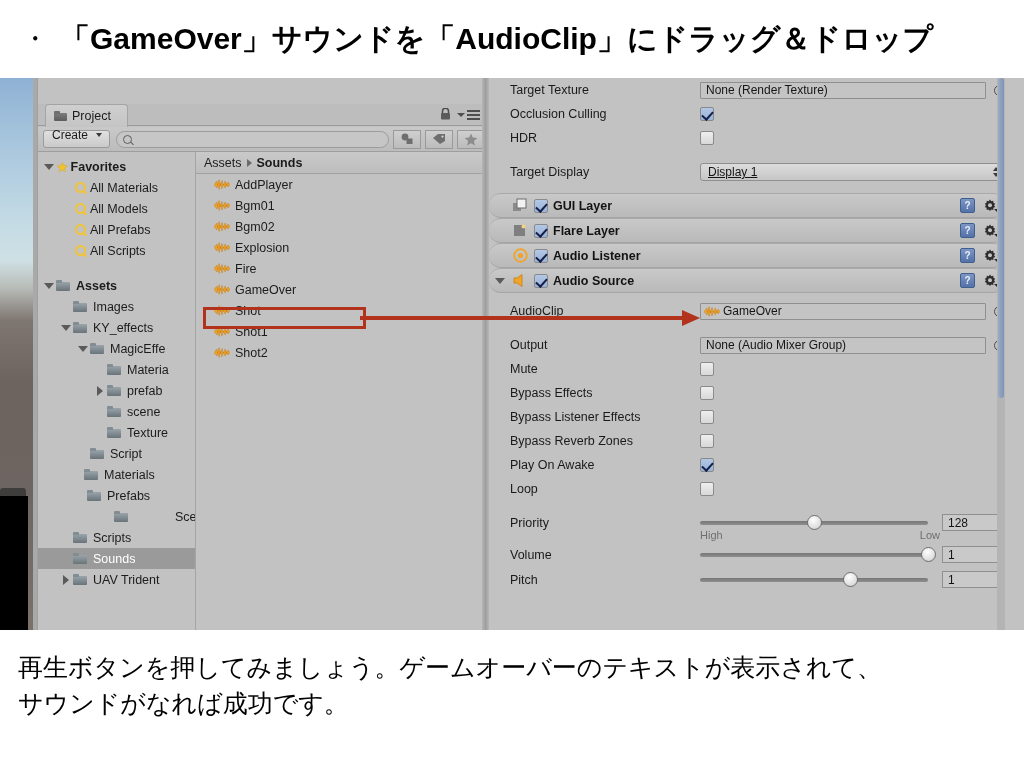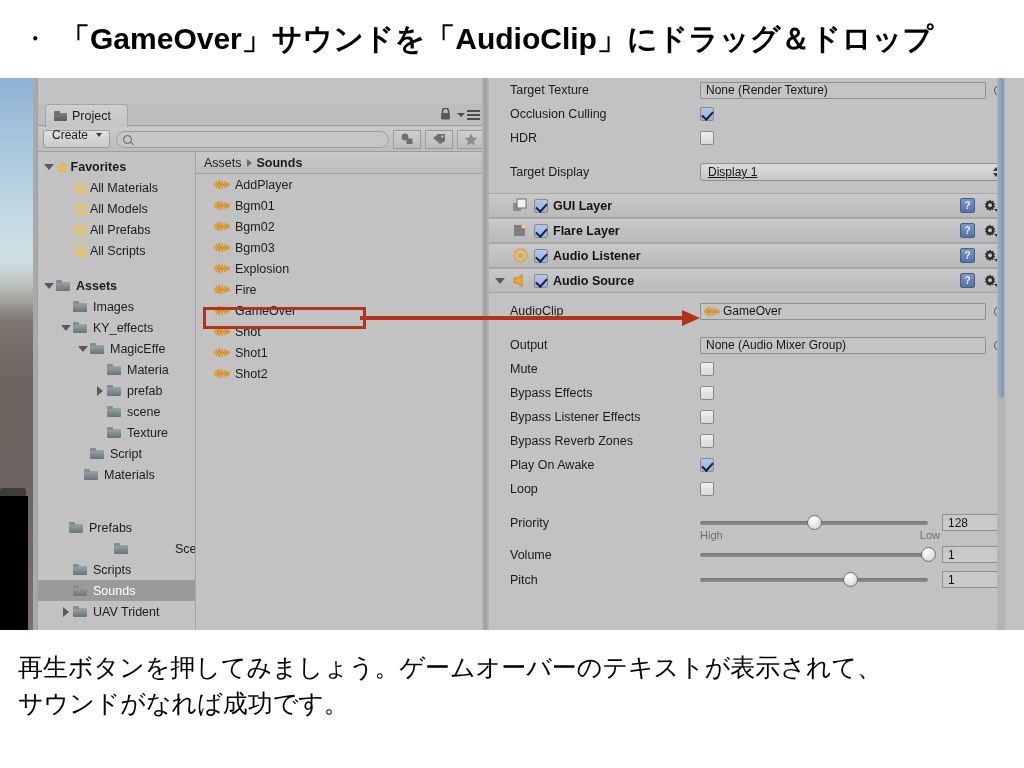--- a/index.html
+++ b/index.html
@@ -226,21 +226,21 @@
   .updown { display:flex; flex-direction:column; gap:2px; align-items:center; }
   .updown .u{width:0;height:0;border-left:3.5px solid transparent;border-right:3.5px solid transparent;border-bottom:4px solid #3c3c3c;}
   .updown .d{width:0;height:0;border-left:3.5px solid transparent;border-right:3.5px solid transparent;border-top:4px solid #3c3c3c;}
 
   
   .comp-header {
     height: 25px; display:flex; align-items:center;
     background: linear-gradient(to bottom,#c9c9c9,#b9b9b9);
     border-top:1px solid #a9a9a9; border-bottom:1px solid #a5a5a5;
     padding-left:4px; gap:5px;
-    font-size:12.5px; font-weight:bold; color:#131313;
+    font-size:12.5px; font-weight:bold; color:#131313;border-radius:12px;
   }
   .comp-fold { width:14px; display:flex;align-items:center;justify-content:center; flex:none;}
   .comp-fold.blank { visibility:hidden; }
   .comp-ic { width:17px;height:15px;flex:none; display:flex;align-items:center;justify-content:center;}
   .comp-right { margin-left:auto; display:flex; align-items:center; gap:7px; padding-right:8px; }
   .help-ic {
     width:15px;height:15px;border-radius:2px;
     background:linear-gradient(to bottom,#7d96c4,#5472a8);
     border:1px solid #3f5float; border:1px solid #3f5f8f;
     color:#e8eefa; font-size:10px; font-weight:bold;
@@ -444,21 +444,21 @@
             <div class="tree-row" style="padding-left: 38px;">
               <span class="tw"></span>
               <span class="fold-ic"></span>
               <span class="tree-label">Script</span>
             </div>
             <div class="tree-row" style="padding-left: 32px;">
               <span class="tw"></span>
               <span class="fold-ic"></span>
               <span class="tree-label">Materials</span>
             </div>
-            <div class="tree-row" style="padding-left: 17px; margin-top: 32px;">
+            <div class="tree-row" style="padding-left: 35px;">
               <span class="tw"></span>
               <span class="fold-ic"></span>
               <span class="tree-label">Prefabs</span>
             </div>
             <div class="tree-row" style="padding-left: 21px; gap: 41px;">
               <span class="tw"></span>
               <span class="fold-ic"></span>
               <span class="tree-label">Scenes</span>
             </div>
             <div class="tree-row" style="padding-left: 21px;">
@@ -496,26 +496,20 @@
                 <svg width="16" height="11" viewBox="0 0 16 11">
                   <path d="M0 5.5 L3 2 L3.6 6 L5.2 0.6 L6.4 7 L8 1.5 L9.4 6.4 L11.2 2 L12.4 7 L14 3 L16 5.5 L14 8 L12.4 4.5 L11.2 9 L9.4 5 L8 10 L6.4 4.2 L5.2 10.4 L3.6 5 L3 9 Z" fill="#f0a429" stroke="#c77f15" stroke-width="0.5"></path>
                 </svg>
                 <span>Bgm01</span>
               </div>
               <div class="asset-row">
                 <svg width="16" height="11" viewBox="0 0 16 11">
                   <path d="M0 5.5 L3 2 L3.6 6 L5.2 0.6 L6.4 7 L8 1.5 L9.4 6.4 L11.2 2 L12.4 7 L14 3 L16 5.5 L14 8 L12.4 4.5 L11.2 9 L9.4 5 L8 10 L6.4 4.2 L5.2 10.4 L3.6 5 L3 9 Z" fill="#f0a429" stroke="#c77f15" stroke-width="0.5"></path>
                 </svg>
                 <span>Bgm02</span>
-              </div>
-              <div class="asset-row">
-                <svg width="16" height="11" viewBox="0 0 16 11">
-                  <path d="M0 5.5 L3 2 L3.6 6 L5.2 0.6 L6.4 7 L8 1.5 L9.4 6.4 L11.2 2 L12.4 7 L14 3 L16 5.5 L14 8 L12.4 4.5 L11.2 9 L9.4 5 L8 10 L6.4 4.2 L5.2 10.4 L3.6 5 L3 9 Z" fill="#f0a429" stroke="#c77f15" stroke-width="0.5"></path>
-                </svg>
-                <span>Bgm03</span>
               </div>
               <div class="asset-row">
                 <svg width="16" height="11" viewBox="0 0 16 11">
                   <path d="M0 5.5 L3 2 L3.6 6 L5.2 0.6 L6.4 7 L8 1.5 L9.4 6.4 L11.2 2 L12.4 7 L14 3 L16 5.5 L14 8 L12.4 4.5 L11.2 9 L9.4 5 L8 10 L6.4 4.2 L5.2 10.4 L3.6 5 L3 9 Z" fill="#f0a429" stroke="#c77f15" stroke-width="0.5"></path>
                 </svg>
                 <span>Explosion</span>
               </div>
               <div class="asset-row">
                 <svg width="16" height="11" viewBox="0 0 16 11">
                   <path d="M0 5.5 L3 2 L3.6 6 L5.2 0.6 L6.4 7 L8 1.5 L9.4 6.4 L11.2 2 L12.4 7 L14 3 L16 5.5 L14 8 L12.4 4.5 L11.2 9 L9.4 5 L8 10 L6.4 4.2 L5.2 10.4 L3.6 5 L3 9 Z" fill="#f0a429" stroke="#c77f15" stroke-width="0.5"></path>

